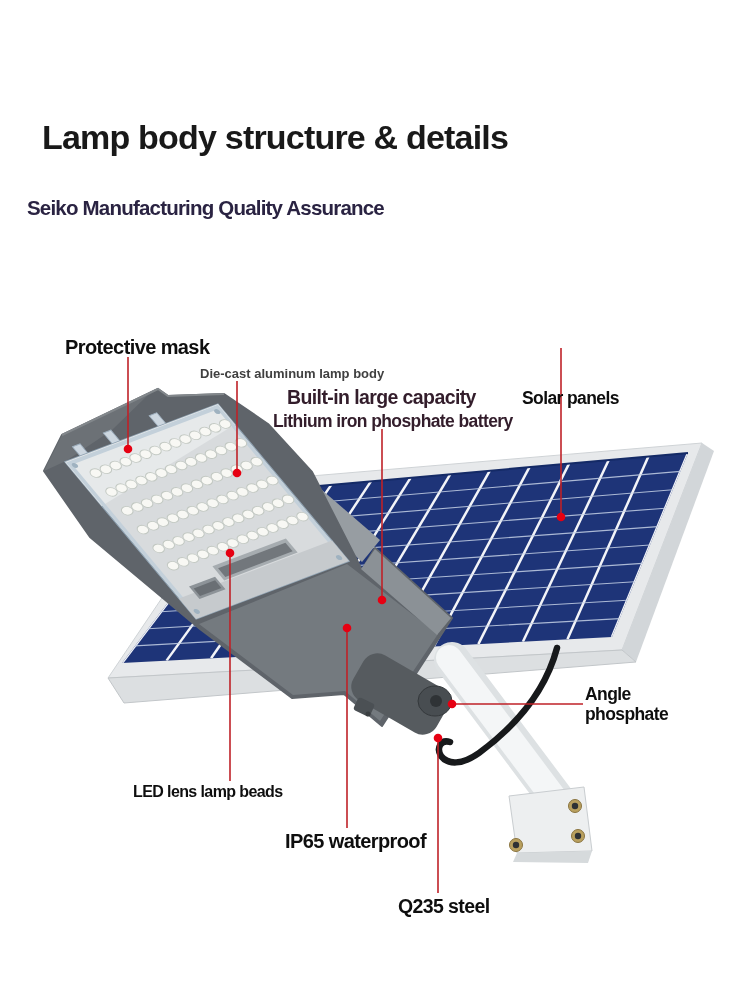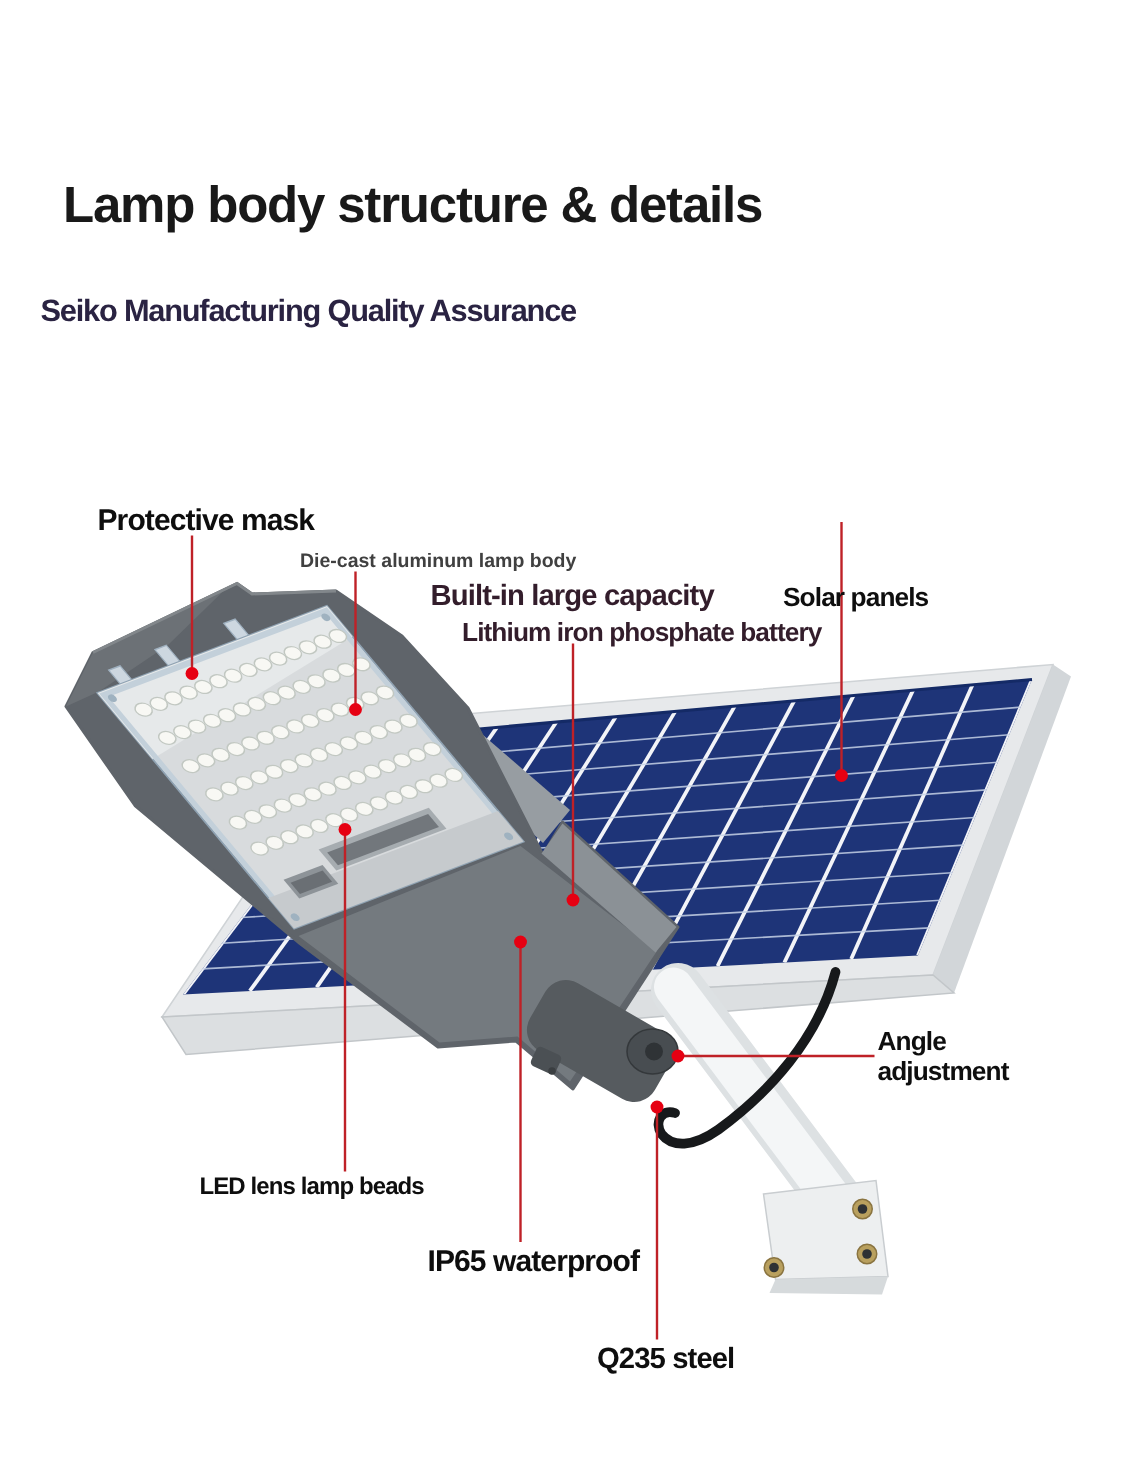--- a/index.html
+++ b/index.html
@@ -6,21 +6,21 @@
   #stage{position:relative;width:750px;height:982px;background:#ffffff;overflow:hidden;
          font-family:"Liberation Sans","DejaVu Sans",sans-serif;}
   #art{position:absolute;left:0;top:0;}
   .txt{position:absolute;font-weight:bold;white-space:nowrap;}
   #title{left:42px;top:118px;font-size:34px;letter-spacing:-0.8px;color:#191919;}
   #subtitle{left:27px;top:196px;font-size:20.5px;letter-spacing:-0.8px;color:#2a2342;}
   .callout{color:#0e0e0e;letter-spacing:-0.6px;}
   #c-protective{left:65px;top:336px;font-size:20px;}
   #c-diecast{left:152px;top:366px;font-size:13px;color:#404040;letter-spacing:0;margin-left:48px;}
   #c-built1{left:287px;top:386px;font-size:19.5px;color:#331d2b;}
-  #c-built2{left:273px;top:411px;font-size:17.5px;color:#331d2b;margin-left:35px;}
+  #c-built2{left:273px;top:411px;font-size:17.5px;color:#331d2b;}
   #c-solar1{left:439px;top:340px;font-size:19.5px;}
   #c-solar2{left:522px;top:366px;font-size:17.5px;margin-top:22px;}
   #c-angle{left:585px;top:685px;font-size:17.5px;width:100px;white-space:normal;line-height:1.12;}
   #c-led{left:133px;top:783px;font-size:16px;}
   #c-ip65{left:285px;top:830px;font-size:20px;}
   #c-q235{left:398px;top:895px;font-size:19.5px;}
 </style>
 </head>
 <body>
 
@@ -226,17 +226,17 @@
   </svg>
 
   <div id="title" class="txt">Lamp body structure &amp; details</div>
   <div id="c-protective" class="txt callout">Protective mask</div>
 
   <div id="subtitle" class="txt">Seiko Manufacturing Quality Assurance</div>
   <div id="c-diecast" class="txt callout">Die-cast aluminum lamp body</div>
   <div id="c-built1" class="txt callout">Built-in large capacity</div>
   <div id="c-built2" class="txt callout">Lithium iron phosphate battery</div>
   <div id="c-solar2" class="txt callout">Solar panels</div>
-  <div id="c-angle" class="txt callout">Angle adjustment</div>
+  <div id="c-angle" class="txt callout">Angle phosphate</div>
   <div id="c-led" class="txt callout">LED lens lamp beads</div>
   <div id="c-ip65" class="txt callout">IP65 waterproof</div>
   <div id="c-q235" class="txt callout">Q235 steel</div>
 </div>
 
 </body></html>

